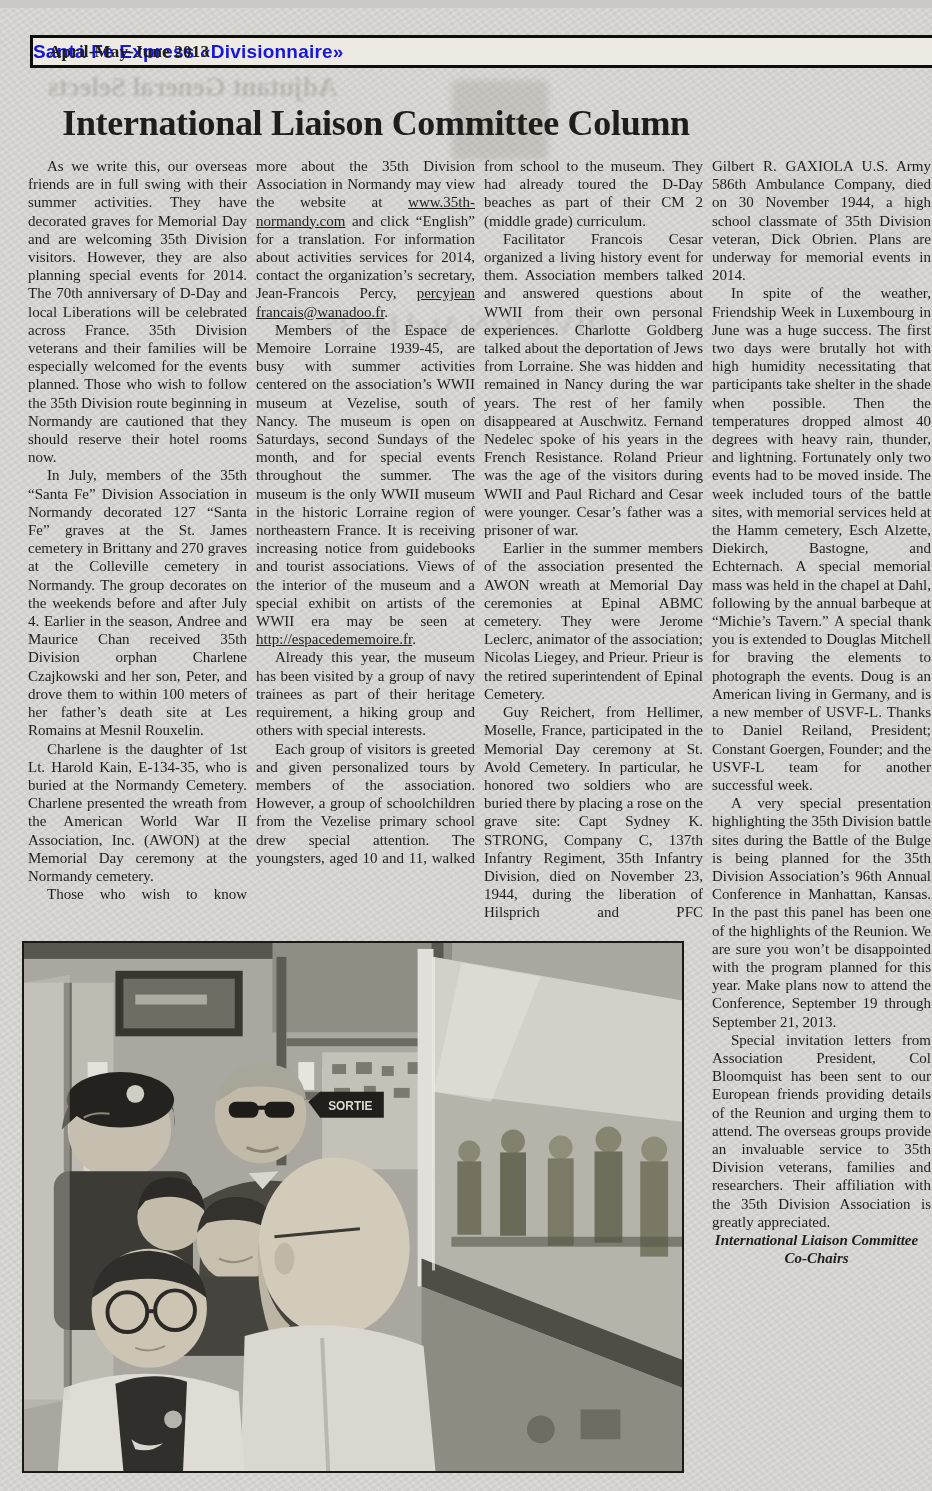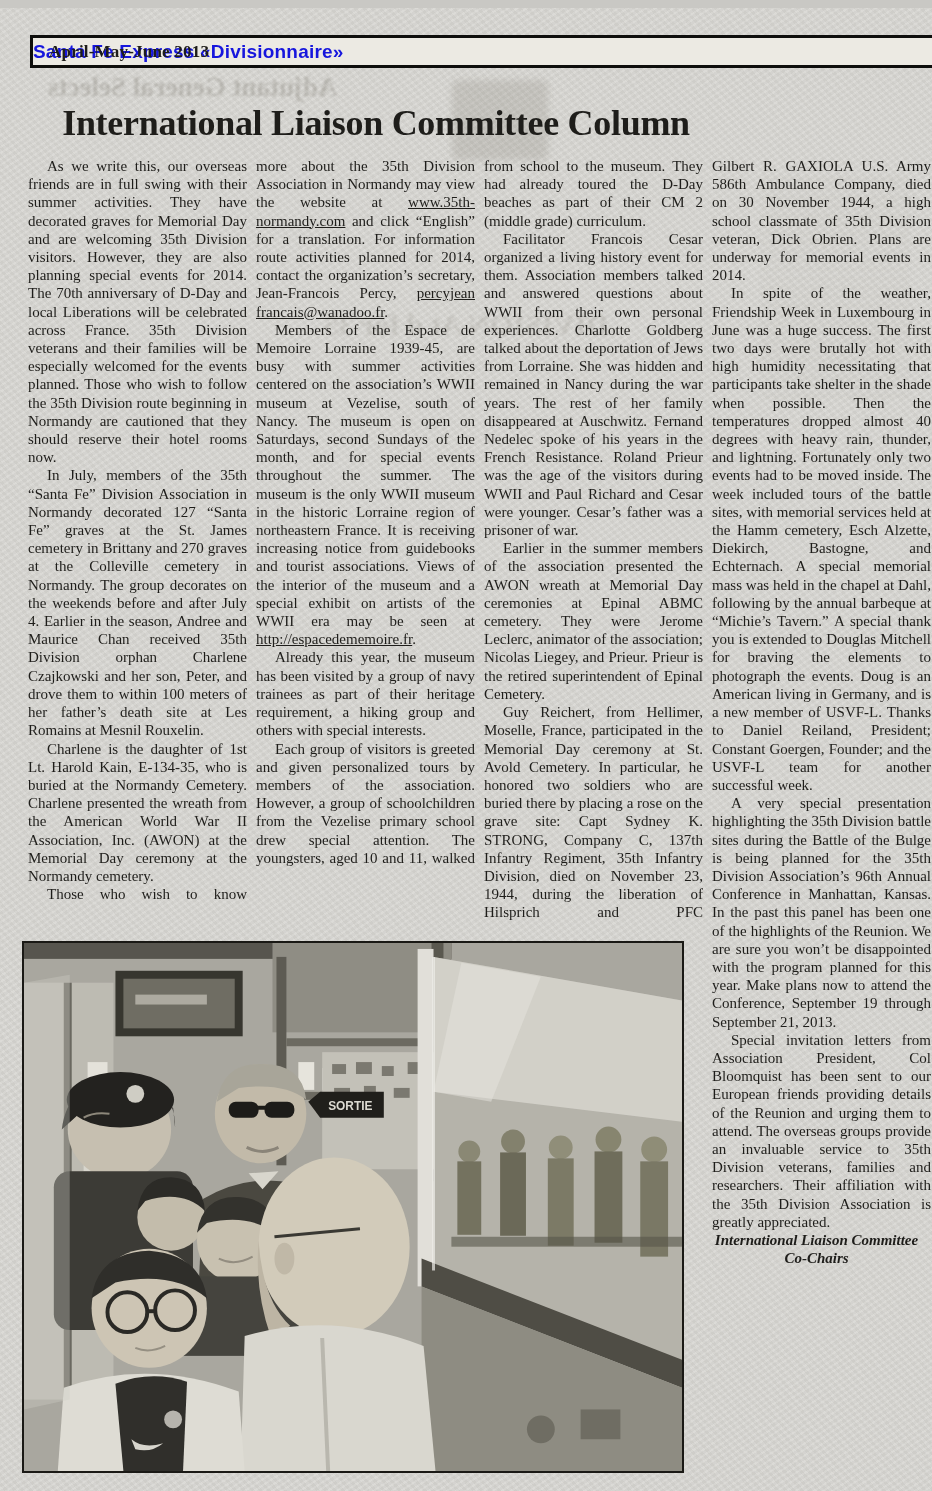--- a/index.html
+++ b/index.html
@@ -85,21 +85,21 @@
 
   <div class="page-title">International Liaison Committee Column</div>
 
   <div class="col" id="col1">
       <p class="ind"><span>As we write this, our overseas friends are in full swing with their summer activities.  They have decorated graves for Memorial Day and are welcoming 35th Division visitors.  However, they are also planning special events for 2014.  The 70th anniversary of D-Day and local Liberations will be celebrated across France.  35th Division veterans and their families will be especially welcomed for the events planned.  Those who wish to follow the 35th Division route beginning in Normandy are cautioned that they should reserve their hotel rooms now.</span></p>
       <p class="ind"><span>In July, members of the 35th “Santa Fe” Division Association in Normandy decorated 127 “Santa Fe” graves at the St. James cemetery in Brittany and 270 graves at the Colleville cemetery in Normandy.  The group decorates on the weekends before and after July 4.  Earlier in the season, Andree and Maurice Chan received 35th Division orphan Charlene Czajkowski and her son, Peter, and drove them to within 100 meters of her father’s death site at Les Romains at Mesnil Rouxelin.</span></p>
       <p class="ind"><span>Charlene is the daughter of 1st Lt. Harold Kain, E-134-35, who is buried at the Normandy Cemetery.  Charlene presented the wreath from the American World War II Association, Inc. (AWON) at the Memorial Day ceremony at the Normandy cemetery.</span></p>
       <p class="ind runover"><span>Those who wish to know</span></p>
     </div>
   <div class="col" id="col2">
-      <p><span>more about the 35th Division Association in Normandy may view the website at </span><span class="lnk">www.35th-normandy.com</span><span> and click “English” for a translation.  For information route activities planned for 2014, contact the organization’s secretary, Jean-Francois Percy, </span><span class="lnk">percyjean francais@wanadoo.fr</span><span>.</span></p>
+      <p><span>more about the 35th Division Association in Normandy may view the website at </span><span class="lnk">www.35th-normandy.com</span><span> and click “English” for a translation.  For information about activities services for 2014, contact the organization’s secretary, Jean-Francois Percy, </span><span class="lnk">percyjean francais@wanadoo.fr</span><span>.</span></p>
       <p class="ind"><span>Members of the Espace de Memoire Lorraine 1939-45, are busy with summer activities centered on the association’s WWII museum at Vezelise, south of Nancy.  The museum is open on Saturdays, second Sundays of the month, and for special events throughout the summer.  The museum is the only WWII museum in the historic Lorraine region of northeastern France.  It is receiving increasing notice from guidebooks and tourist associations.  Views of the interior of the museum and a special exhibit on artists of the WWII era may be seen at </span><span class="lnk">http://espacedememoire.fr</span><span>.</span></p>
       <p class="ind"><span>Already this year, the museum has been visited by a group of navy trainees as part of their heritage requirement, a hiking group and others with special interests.</span></p>
       <p class="ind runover"><span>Each group of visitors is greeted and given personalized tours by members of the association.  However, a group of schoolchildren from the Vezelise primary school drew special attention.  The youngsters, aged 10 and 11, walked</span></p>
     </div>
   <div class="col" id="col3">
       <p><span>from school to the museum.  They had already toured the D-Day beaches as part of their CM 2 (middle grade) curriculum.</span></p>
       <p class="ind"><span>Facilitator Francois Cesar organized a living history event for them.  Association members talked and answered questions about WWII from their own personal experiences.  Charlotte Goldberg talked about the deportation of Jews from Lorraine. She was hidden and remained in Nancy during the war years. The rest of her family disappeared at Auschwitz.  Fernand Nedelec spoke of his years in the French Resistance.  Roland Prieur was the age of the visitors during WWII and Paul Richard and Cesar were younger.  Cesar’s father was a prisoner of war.</span></p>
       <p class="ind"><span>Earlier in the summer members of the association presented the AWON wreath at Memorial Day ceremonies at Epinal ABMC cemetery.  They were Jerome Leclerc, animator of the association; Nicolas Liegey, and Prieur.  Prieur is the retired superintendent of Epinal Cemetery.</span></p>
       <p class="ind runover"><span>Guy Reichert, from Hellimer, Moselle, France, participated in the Memorial Day ceremony at St. Avold Cemetery.  In particular, he honored two soldiers who are buried there by placing a rose on the grave site:  Capt Sydney K. STRONG, Company C, 137th Infantry Regiment, 35th Infantry Division, died on November 23, 1944, during the liberation of Hilsprich and PFC</span></p>
     </div>

